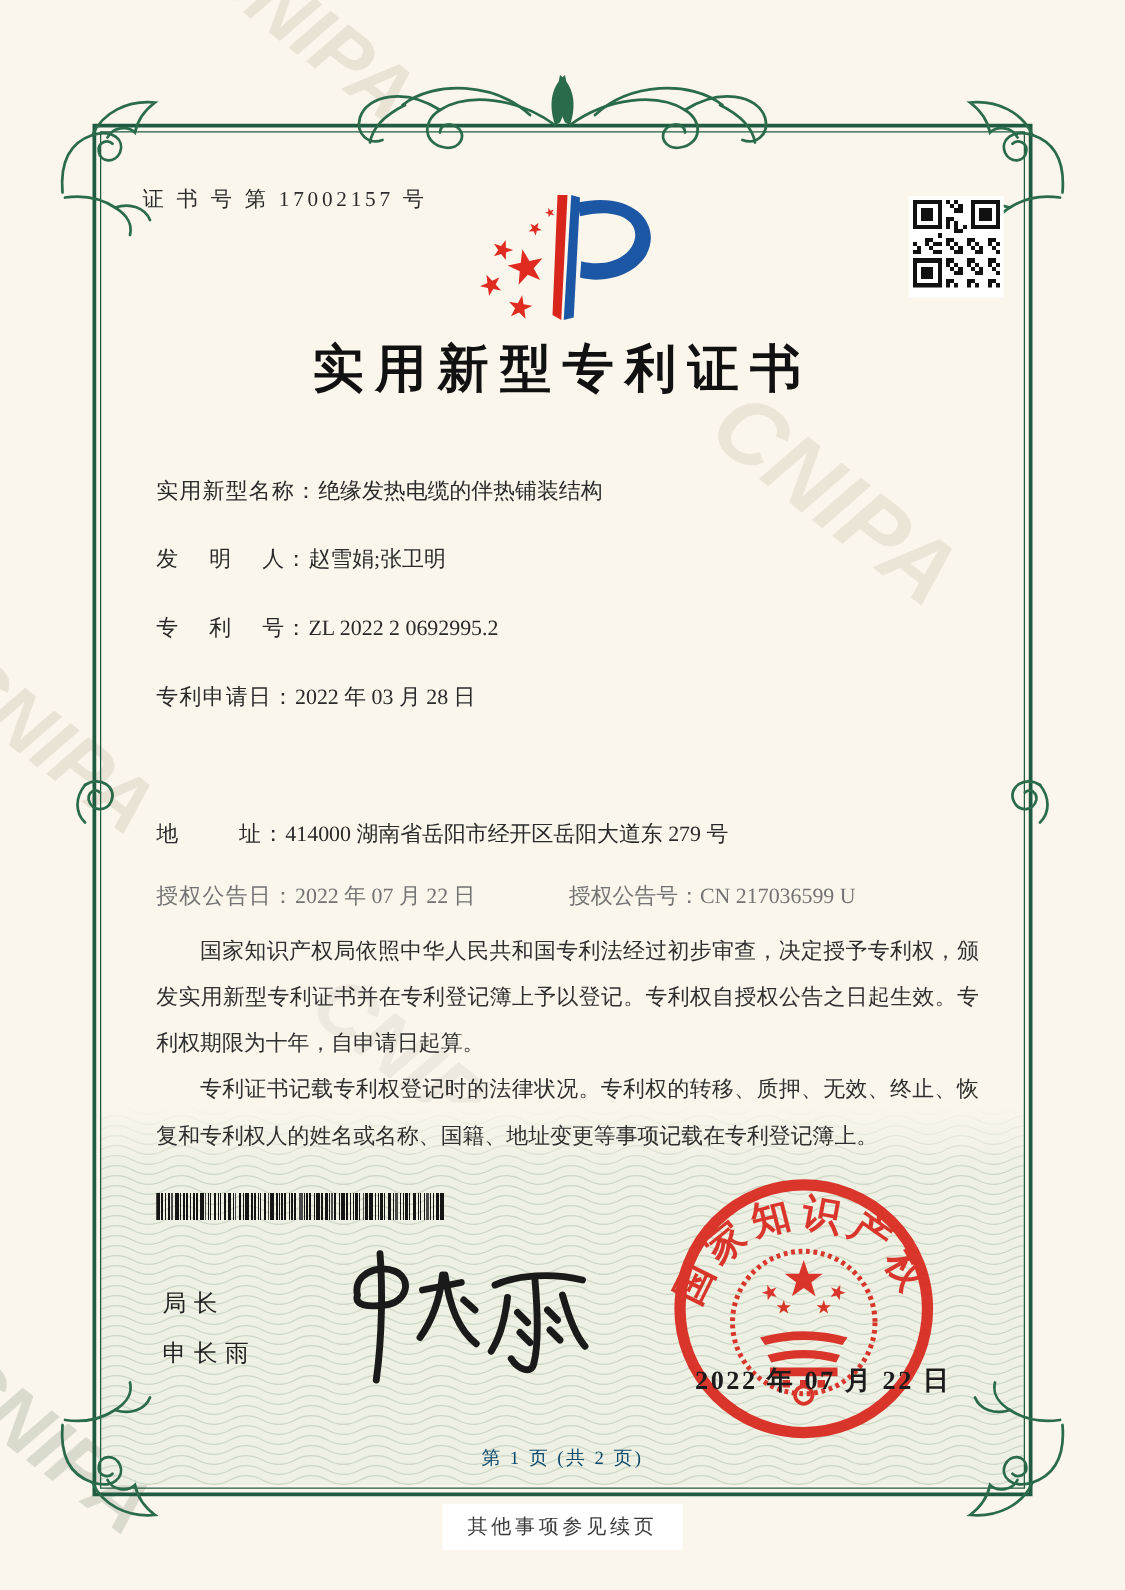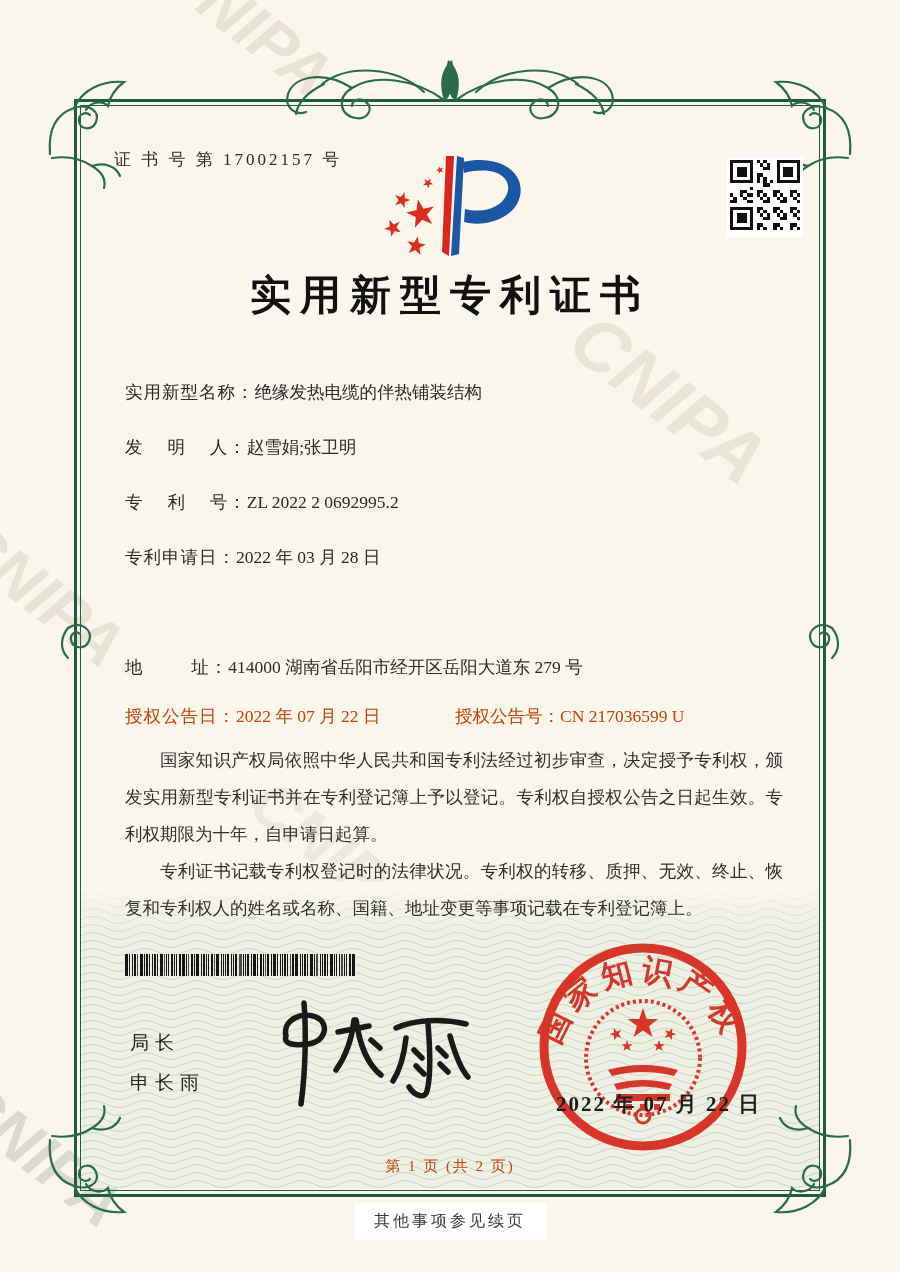--- a/index.html
+++ b/index.html
@@ -25,38 +25,38 @@
   .logo{position:absolute;left:358px;top:150px;}
   .qr{position:absolute;left:727px;top:157px;background:#fff;padding:3px;}
 
   .title{position:absolute;left:0;top:268px;width:900px;text-align:center;
     font-size:41px;font-weight:700;letter-spacing:9px;color:#111;}
 
   .field-row{position:absolute;left:125px;width:670px;font-size:17.5px;color:#2a2a2a;white-space:nowrap;}
   .field-label{letter-spacing:1px;}
   .row-0{top:380px;} .row-1{top:435px;} .row-2{top:490px;} .row-3{top:545px;}
   .row-4{top:600px;} .row-5{top:655px;}
-  .grant-row{position:absolute;left:125px;top:704px;width:670px;font-size:17.5px;color:#c2410c;}
+  .grant-row{position:absolute;left:125px;top:704px;width:670px;font-size:17.5px;color:#737373;}
   .grant-no{position:absolute;left:330px;top:0;text-align:center;}
 
   .body-text{position:absolute;left:125px;top:742px;width:658px;font-size:17.5px;
     line-height:37px;color:#2f2f2f;text-align:justify;}
   .body-text p{margin:0;text-indent:2em;}
 
   .barcode{position:absolute;left:125px;top:952px;}
 
   .director-title{position:absolute;left:130px;top:1030px;font-size:19px;letter-spacing:6px;color:#222;text-align:right;}
   .director-name{position:absolute;left:130px;top:1070px;font-size:19px;letter-spacing:6px;color:#222;}
   .signature{position:absolute;left:268px;top:998px;}
 
   .seal{position:absolute;left:528px;top:932px;}
   .seal-date{position:absolute;left:556px;top:1090px;font-size:21px;letter-spacing:2px;color:#1c1c1c;font-weight:600;}
 
   .footer-page{position:absolute;left:0;top:1157px;width:900px;text-align:center;
-    font-size:15px;letter-spacing:2px;color:#c2410c;}
+    font-size:15px;letter-spacing:2px;color:#0c4a6e;}
 
   .continuation{position:absolute;left:0;top:1203px;width:900px;text-align:center;}
   .continuation span{display:inline-block;background:#ffffff;padding:8px 20px;font-size:16px;
     letter-spacing:3px;color:#3a3a3a;}
 
   .watermark{position:absolute;font-family:"Liberation Sans","DejaVu Sans",sans-serif;
     font-weight:700;font-style:italic;transform:rotate(38deg);pointer-events:none;user-select:none;}
   .wm1{left:150px;top:-14px;font-size:64px;color:rgba(193,183,163,.30);}
   .wm2{left:556px;top:356px;font-size:74px;color:rgba(205,196,176,.34);}
   .wm3{left:-58px;top:556px;font-size:64px;color:rgba(193,183,163,.30);}

